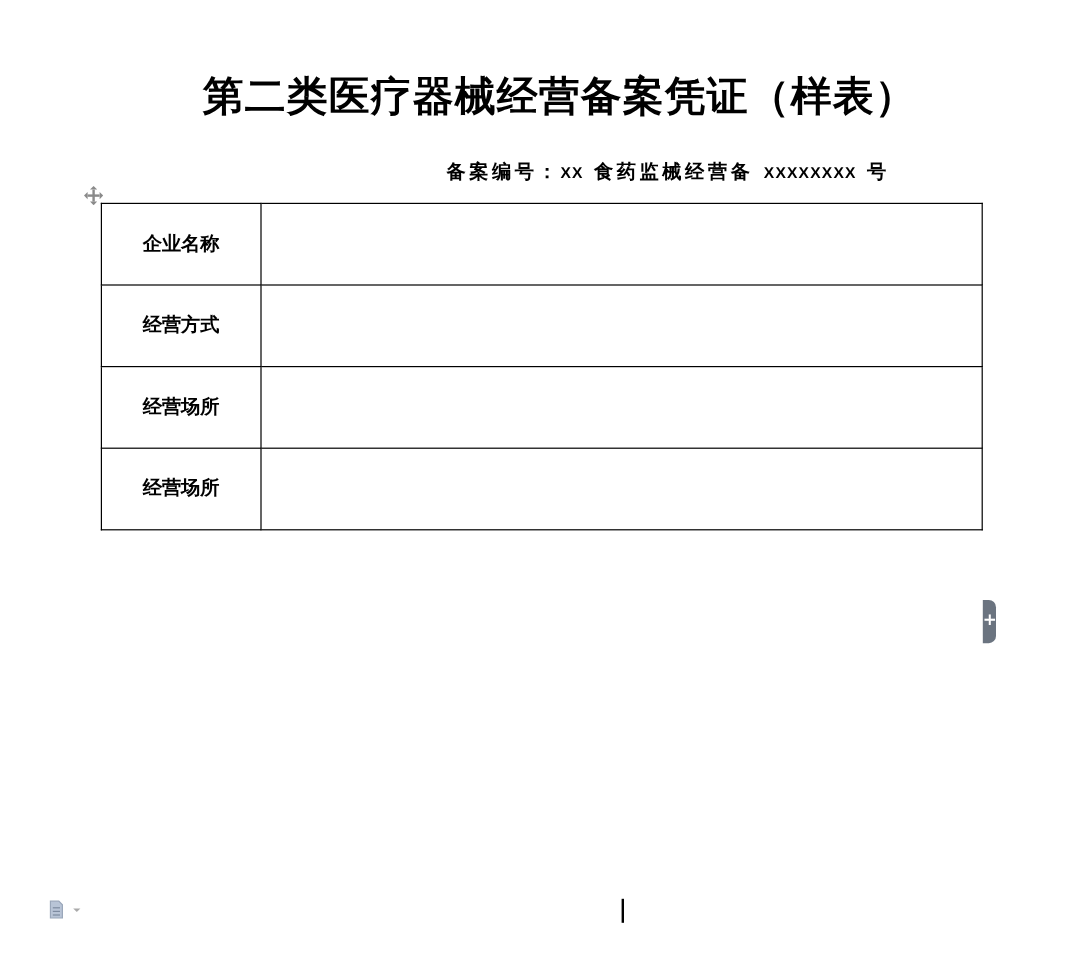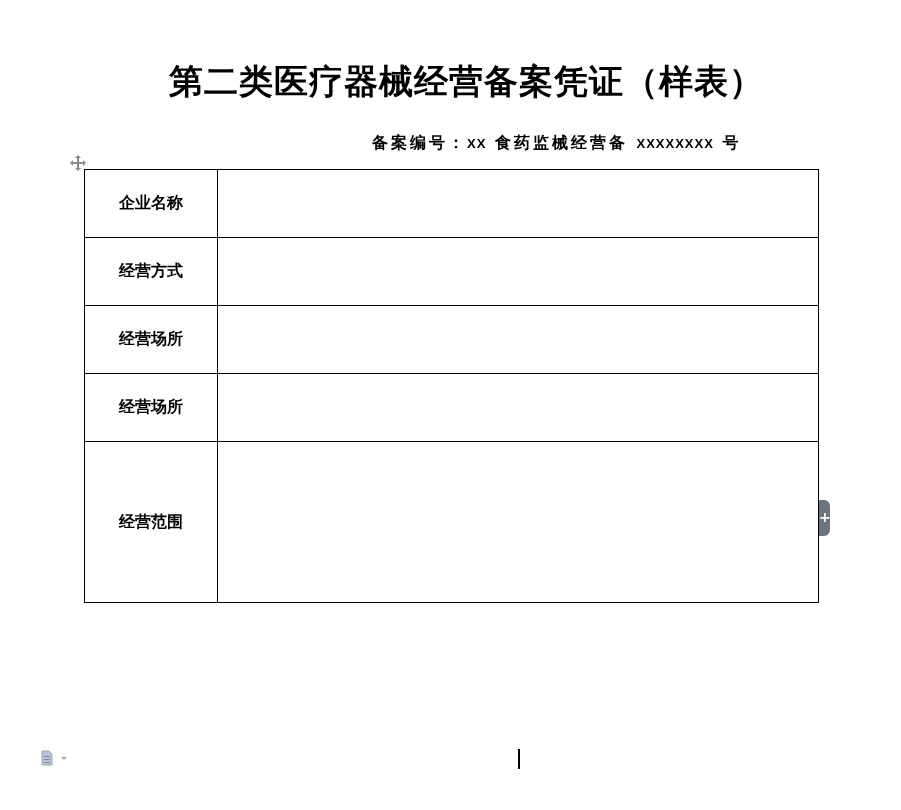--- a/index.html
+++ b/index.html
@@ -60,24 +60,20 @@
     <td class="value"></td>
   </tr>
   <tr class="row">
     <td class="label">经营场所</td>
     <td class="value"></td>
   </tr>
   <tr class="row">
     <td class="label">经营场所</td>
     <td class="value"></td>
   </tr>
-  <tr class="row-tall">
-    <td class="label">经营范围</td>
-    <td class="value"></td>
-  </tr>
 </tbody>
   </table>
 
 <div class="caret"></div>
 
 <div class="add-row">
   <span>+</span>
 </div>
 
 <div class="paste-opts">

